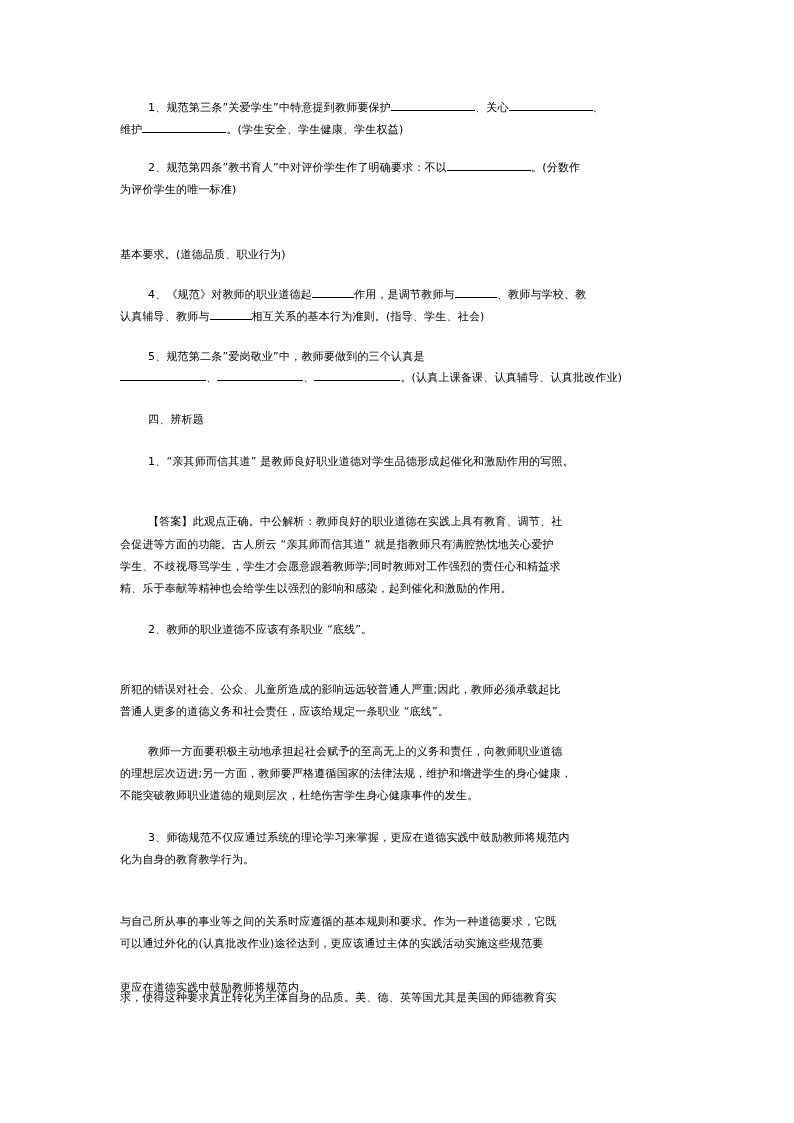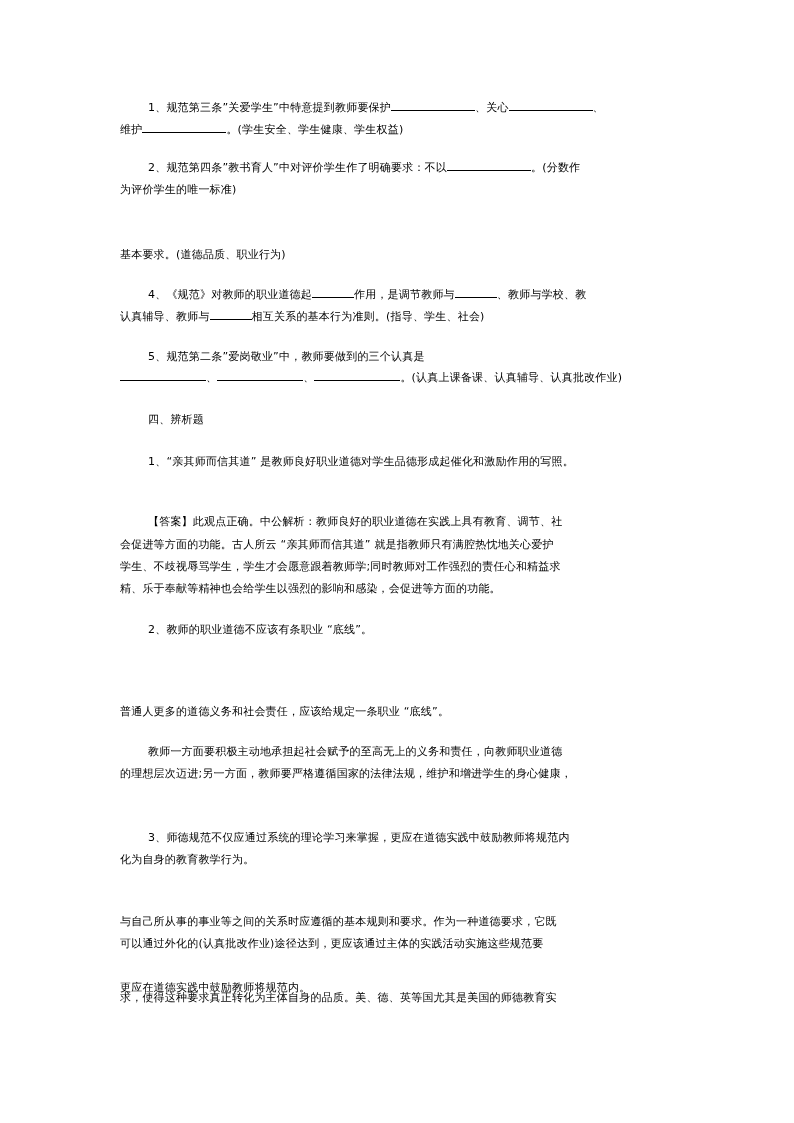--- a/index.html
+++ b/index.html
@@ -30,27 +30,29 @@
 
   <div class="line ind" style="top:347px">5、规范第二条”爱岗敬业”中，教师要做到的三个认真是</div>
   <div class="line" style="top:368px"><span class="blank b86"></span><span>、</span><span class="blank b86"></span><span>、</span><span class="blank b86"></span><span>。(认真上课备课、认真辅导、认真批改作业)</span></div>
 
   <div class="line ind" style="top:410px">四、辨析题</div>
 
   <div class="line ind" style="top:452px">1、“亲其师而信其道” 是教师良好职业道德对学生品德形成起催化和激励作用的写照。</div>
   <div class="line ind" style="top:512px">【答案】此观点正确。中公解析：教师良好的职业道德在实践上具有教育、调节、社</div>
   <div class="line" style="top:535px">会促进等方面的功能。古人所云 “亲其师而信其道” 就是指教师只有满腔热忱地关心爱护</div>
   <div class="line" style="top:557px">学生、不歧视辱骂学生，学生才会愿意跟着教师学;同时教师对工作强烈的责任心和精益求</div>
-  <div class="line" style="top:579px">精、乐于奉献等精神也会给学生以强烈的影响和感染，会促进等方面的功能。</div>
+  <div class="line" style="top:579px">精、乐于奉献等精神也会给学生以强烈的影响和感染，起到催化和激励的作用。</div>
 
   <div class="line ind" style="top:620px">2、教师的职业道德不应该有条职业 “底线”。</div>
+  <div class="line" style="top:680px">所犯的错误对社会、公众、儿童所造成的影响远远较普通人严重;因此，教师必须承载起比</div>
   <div class="line" style="top:702px">普通人更多的道德义务和社会责任，应该给规定一条职业 “底线”。</div>
 
   <div class="line ind" style="top:742px">教师一方面要积极主动地承担起社会赋予的至高无上的义务和责任，向教师职业道德</div>
   <div class="line" style="top:764px">的理想层次迈进;另一方面，教师要严格遵循国家的法律法规，维护和增进学生的身心健康，</div>
+  <div class="line" style="top:786px">不能突破教师职业道德的规则层次，杜绝伤害学生身心健康事件的发生。</div>
 
   <div class="line ind" style="top:828px">3、师德规范不仅应通过系统的理论学习来掌握，更应在道德实践中鼓励教师将规范内</div>
   <div class="line" style="top:850px">化为自身的教育教学行为。</div>
   <div class="line" style="top:912px">与自己所从事的事业等之间的关系时应遵循的基本规则和要求。作为一种道德要求，它既</div>
   <div class="line" style="top:934px">可以通过外化的(认真批改作业)途径达到，更应该通过主体的实践活动实施这些规范要</div>
   <div class="line" style="top:988px">求，使得这种要求真正转化为主体自身的品质。美、德、英等国尤其是美国的师德教育实</div>
   <div class="line" style="top:978px">更应在道德实践中鼓励教师将规范内。</div>
 
 </div>
 

